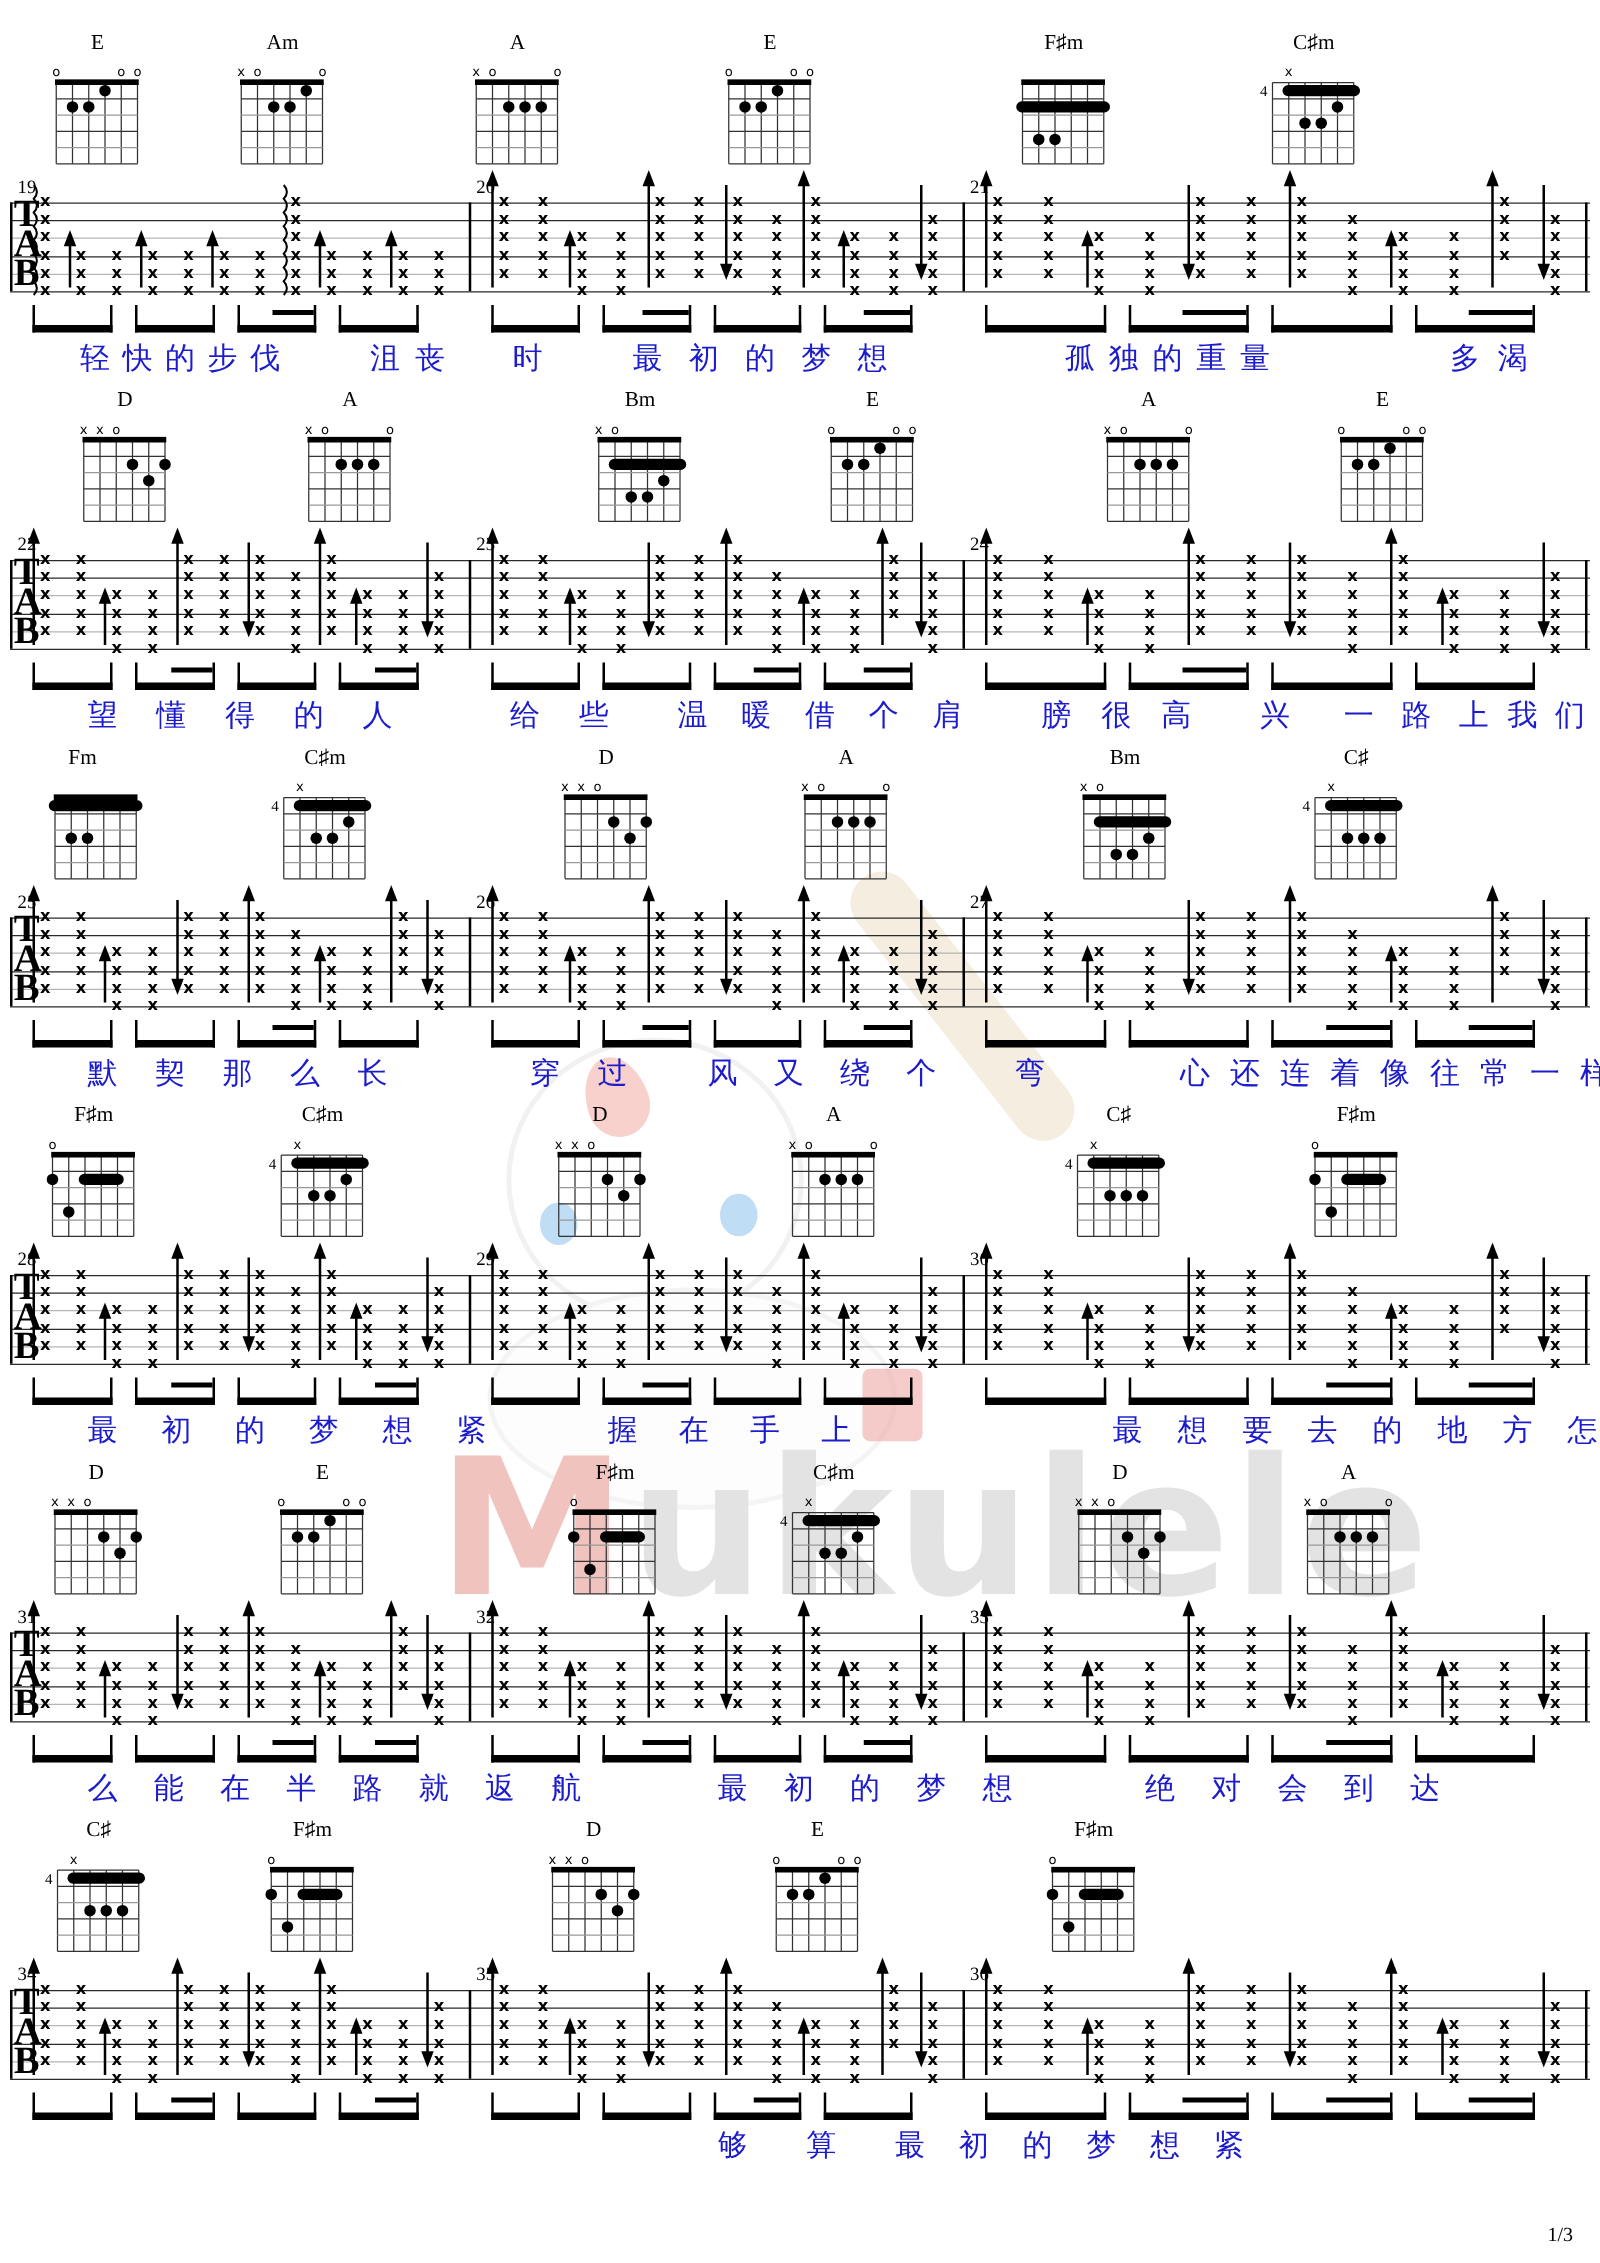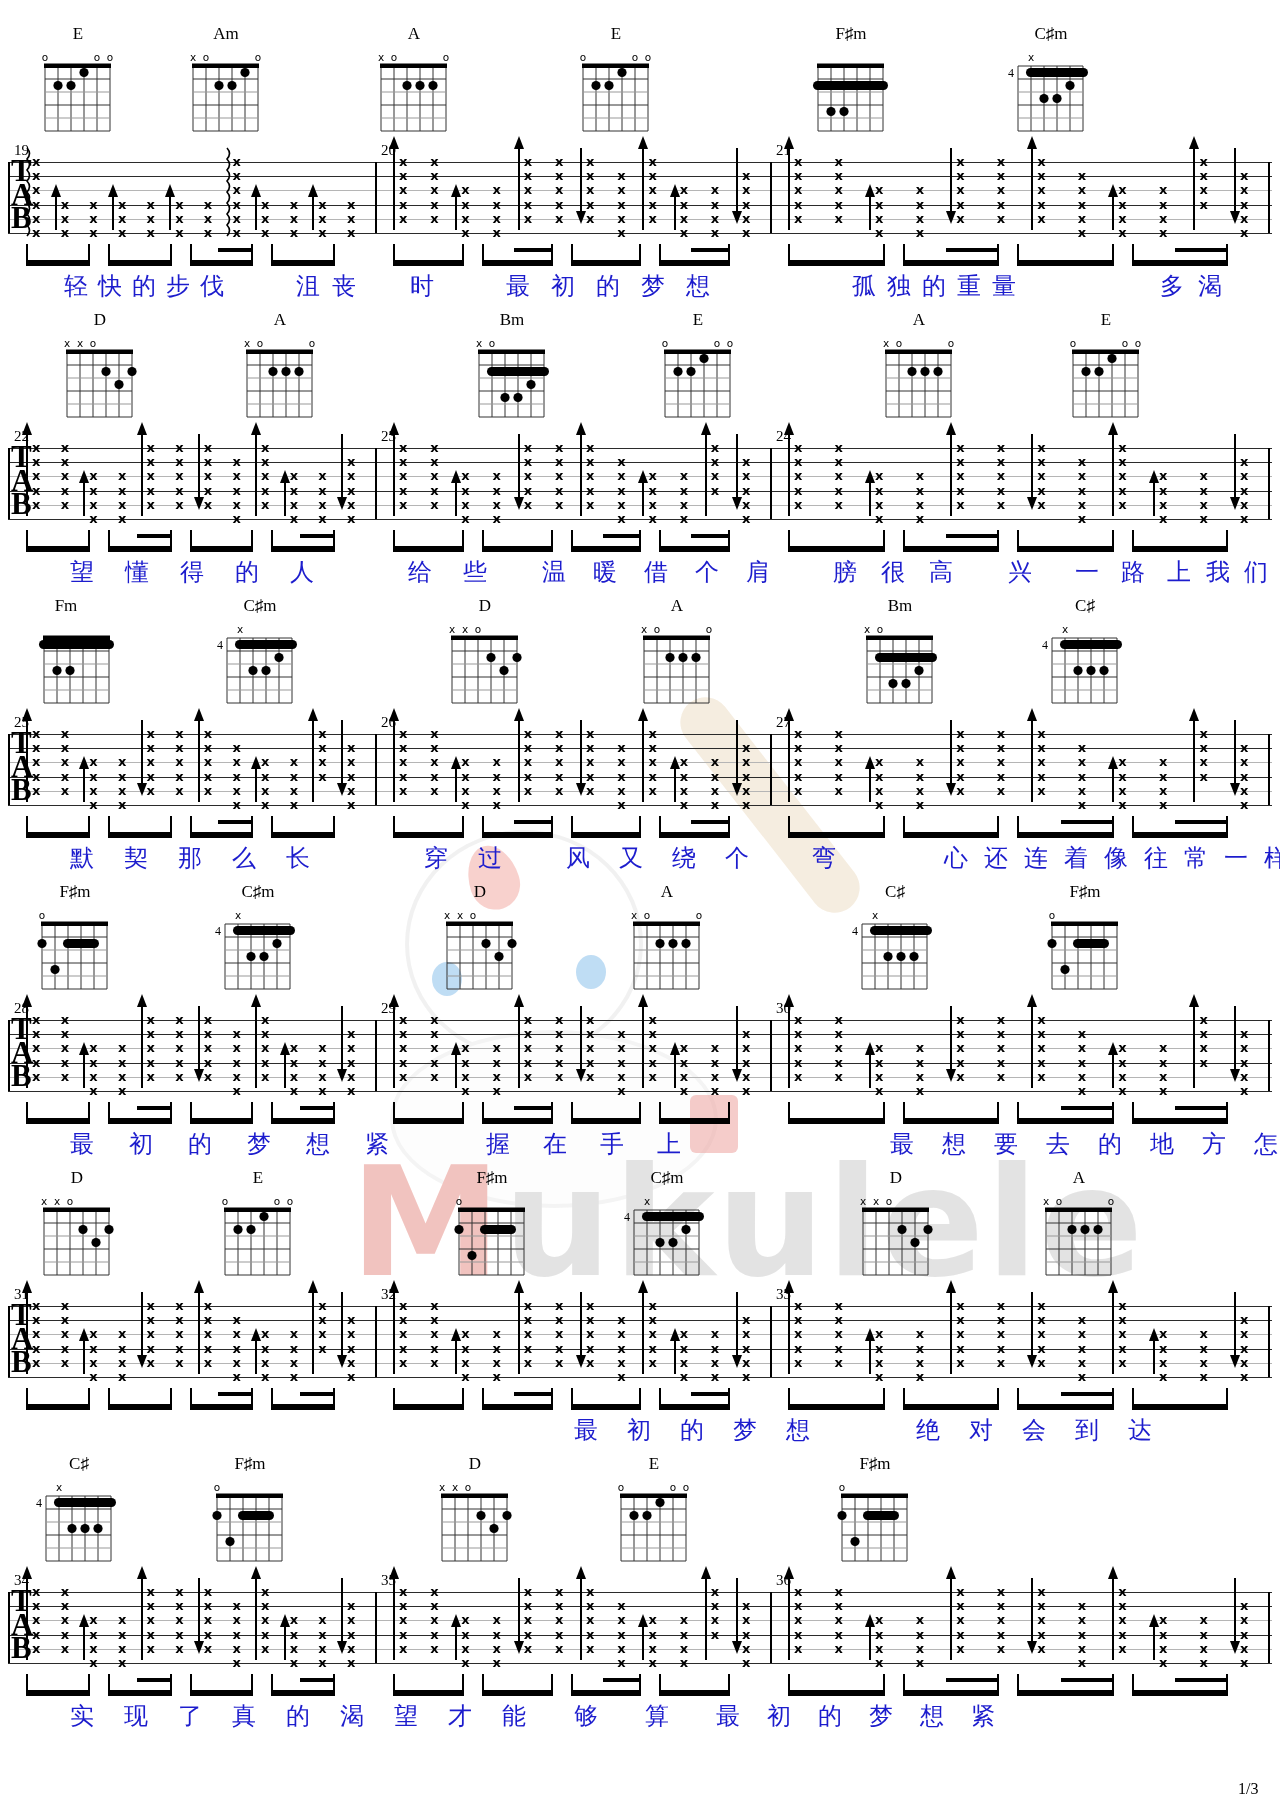--- a/index.html
+++ b/index.html
@@ -1958,20 +1958,21 @@
           <line x1="13" y1="66" x2="78" y2="66" stroke="#999" stroke-width="1"></line>
           <line x1="13" y1="79" x2="78" y2="79" stroke="#333" stroke-width="1"></line>
           <rect x="12" y="11.5" width="67" height="4.5" fill="#000"></rect>
           <text x="13" y="9" font-size="10.5" text-anchor="middle" font-family="DejaVu Sans,sans-serif" fill="#000">x</text>
           <text x="26" y="9" font-size="10.5" text-anchor="middle" font-family="DejaVu Sans,sans-serif" fill="#000">o</text>
           <text x="78" y="9" font-size="10.5" text-anchor="middle" font-family="DejaVu Sans,sans-serif" fill="#000">o</text>
           <circle cx="39" cy="33.5" r="4.6" fill="#000"></circle>
           <circle cx="52" cy="33.5" r="4.6" fill="#000"></circle>
           <circle cx="65" cy="33.5" r="4.6" fill="#000"></circle>
         </svg></div>
+      <div class="lyric" style="left: 70px; top: 1414px; letter-spacing: 29px;">么能在半路就返航</div>
       <div class="lyric" style="left: 574px; top: 1414px; letter-spacing: 29px;">最初的梦想</div>
       <div class="lyric" style="left: 916px; top: 1414px; letter-spacing: 29px;">绝对会到达</div>
       <div class="sline" style="left: 8px; top: 1592px; width: 1264px;"></div>
       <div class="sline" style="left: 8px; top: 1606.2px; width: 1264px;"></div>
       <div class="sline lt" style="left: 8px; top: 1620.4px; width: 1264px;"></div>
       <div class="sline" style="left: 8px; top: 1634.6px; width: 1264px;"></div>
       <div class="sline lt" style="left: 8px; top: 1648.8px; width: 1264px;"></div>
       <div class="sline" style="left: 8px; top: 1663px; width: 1264px;"></div>
       <div class="tabclef" style="left: 11px; top: 1589px;">
         <div>T</div>
@@ -2316,20 +2317,19 @@
           <line x1="13" y1="40" x2="78" y2="40" stroke="#999" stroke-width="1"></line>
           <line x1="13" y1="53" x2="78" y2="53" stroke="#333" stroke-width="1"></line>
           <line x1="13" y1="66" x2="78" y2="66" stroke="#999" stroke-width="1"></line>
           <line x1="13" y1="79" x2="78" y2="79" stroke="#333" stroke-width="1"></line>
           <rect x="12" y="11.5" width="67" height="4.5" fill="#000"></rect>
           <text x="13" y="9" font-size="10.5" text-anchor="middle" font-family="DejaVu Sans,sans-serif" fill="#000">o</text>
           <rect x="34" y="29" width="36" height="9" rx="4.5" fill="#000"></rect>
           <circle cx="13" cy="33.5" r="4.6" fill="#000"></circle>
           <circle cx="26" cy="59.5" r="4.6" fill="#000"></circle>
         </svg></div>
-      <div class="lyric" style="left: 70px; top: 1700px; letter-spacing: 30px;">实现了真的渴望才能</div>
       <div class="lyric" style="left: 574px; top: 1700px; letter-spacing: 0px;">够</div>
       <div class="lyric" style="left: 645px; top: 1700px; letter-spacing: 0px;">算</div>
       <div class="lyric" style="left: 716px; top: 1700px; letter-spacing: 27px;">最初的梦想紧</div>
     </div>
 
   <div class="pagenum">1/3</div>
 </div>
 
 </body></html>

